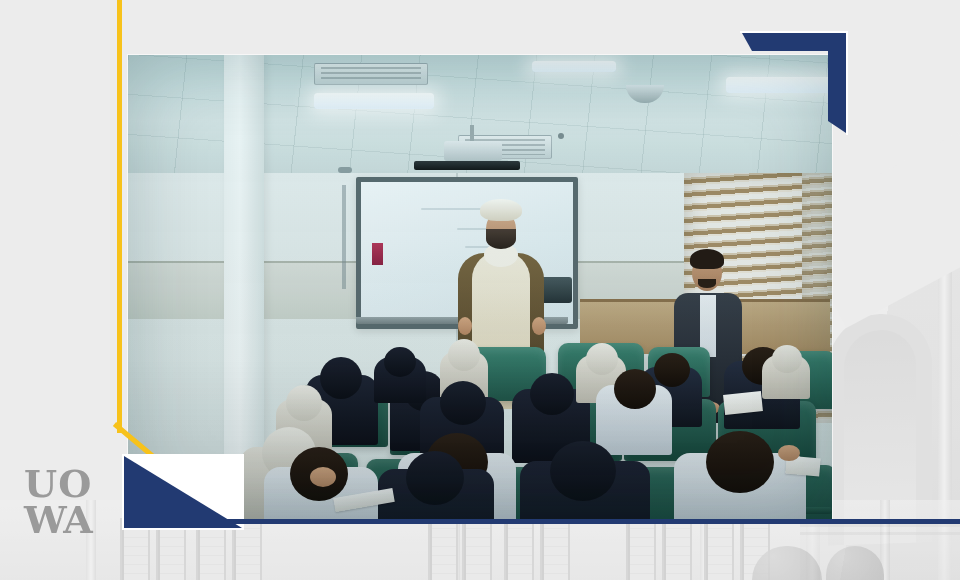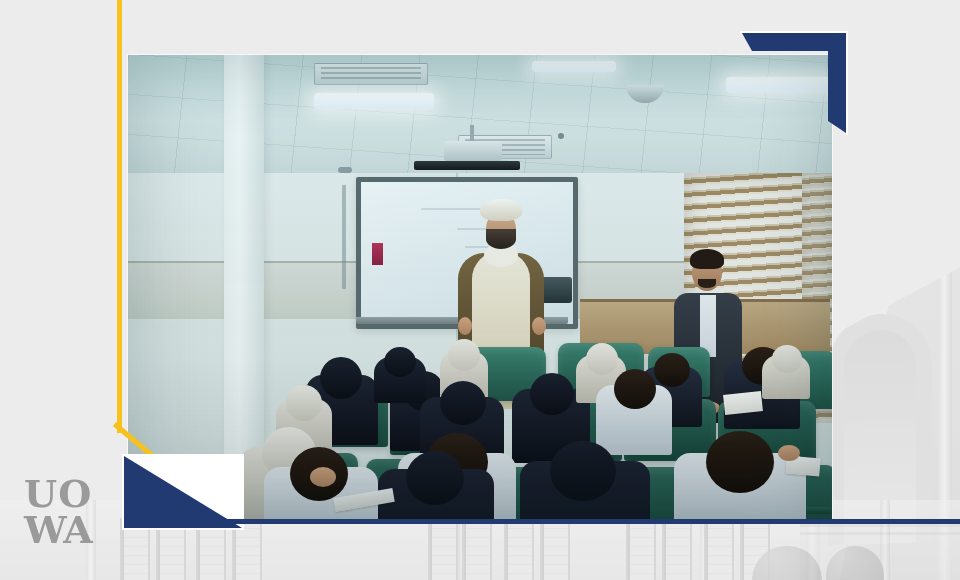--- a/index.html
+++ b/index.html
@@ -344,21 +344,21 @@
 
   #navy-underline {
     position: absolute;
     left: 128px; bottom: 56px; width: 832px; height: 5px;
     background: #223a72;
   }
 
   
   #logo {
     position: absolute;
-    left: 24px; top: 476px;
+    left: 24px; top: 466px;
     width: 86px; height: 74px;
     color: #9a9a9a;
     user-select: none;
   }
   #logo .row {
     font-family: "DejaVu Serif", serif;
     font-weight: 700;
     font-size: 38px;
     line-height: 36px;
     letter-spacing: 1px;

